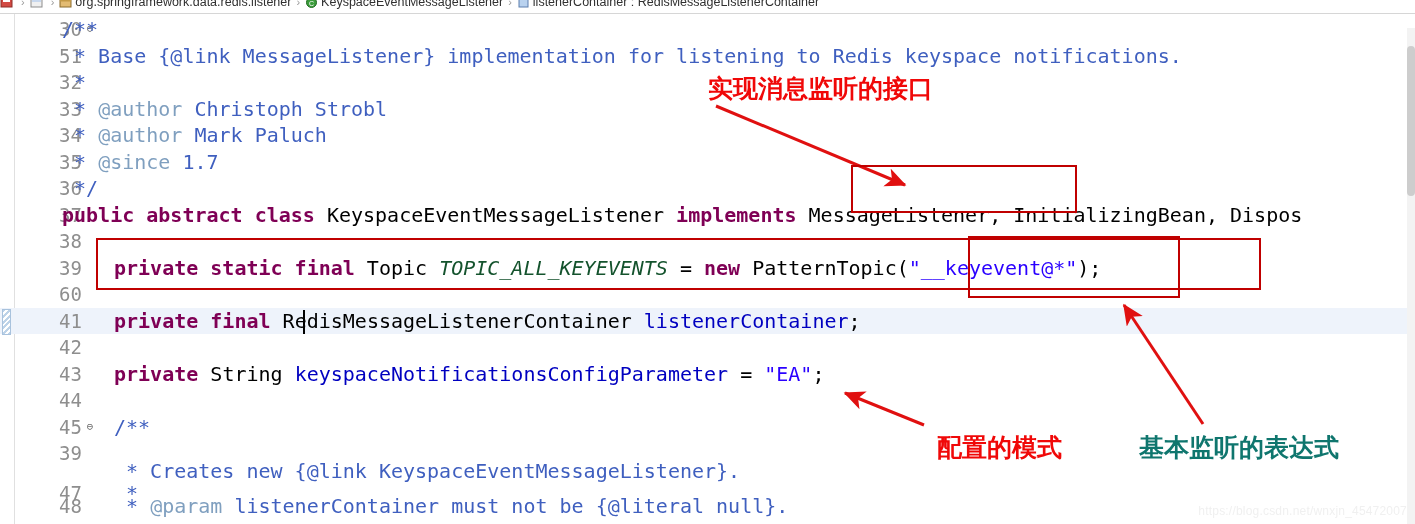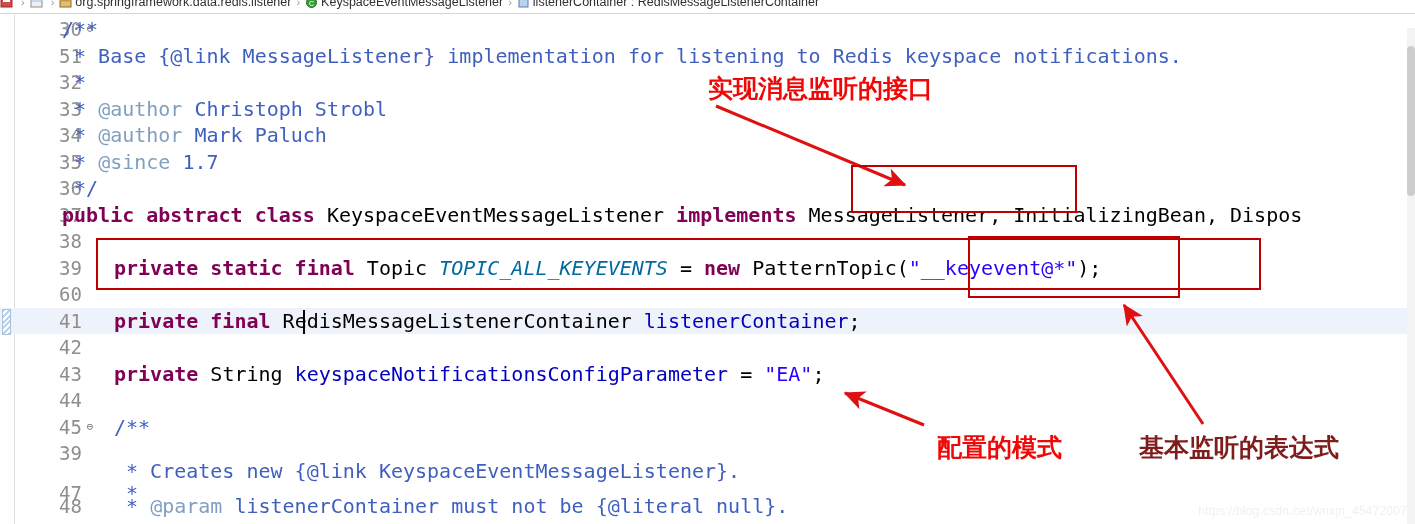--- a/index.html
+++ b/index.html
@@ -69,21 +69,21 @@
     position:absolute;left:62px;
     font-family:"DejaVu Sans Mono","Liberation Mono",monospace;
     font-size:20px;letter-spacing:0px;
     color:#000000;white-space:pre;
   }
   .cmt{color:#3f5fbf;}
   .cmt-tag{color:#7f9fbf;}
   .kw{color:#7f0055;font-weight:bold;}
   .str{color:#2a00ff;}
   .field{color:#0000c0;}
-  .sfield{color:#0369a1;font-style:italic;}
+  .sfield{color:#14532d;font-style:italic;}
   .plain{color:#000000;}
 
   
   .caret{
     position:absolute;width:2px;height:24px;background:#000;
   }
 
   
   .rbox{
     position:absolute;border:2.5px solid #c00000;box-sizing:border-box;
@@ -213,17 +213,17 @@
   </svg>
 
   <div id="boxes">
       <div class="rbox" style="left: 851px; top: 165px; width: 226px; height: 48px; border-color: rgb(192, 0, 0);"></div>
       <div class="rbox" style="left: 96px; top: 238px; width: 1165px; height: 52px; border-color: rgb(192, 0, 0);"></div>
       <div class="rbox" style="left: 968px; top: 236px; width: 212px; height: 62px; border-color: rgb(192, 0, 0);"></div>
     </div>
   <div id="labels">
       <div class="rlabel" style="left: 708px; top: 72px; font-size: 25px; color: rgb(240, 8, 8);">实现消息监听的接口</div>
       <div class="rlabel" style="left: 937px; top: 431px; font-size: 25px; color: rgb(240, 8, 8);">配置的模式</div>
-      <div class="rlabel" style="left: 1139px; top: 431px; font-size: 25px; color: #7f1d1d;">基本监听的表达式</div>
+      <div class="rlabel" style="left: 1139px; top: 431px; font-size: 25px; color: #0f766e;">基本监听的表达式</div>
     </div>
 
   <div class="watermark">https://blog.csdn.net/wnxjn_45472007</div>
 </div>
 
 </body></html>

